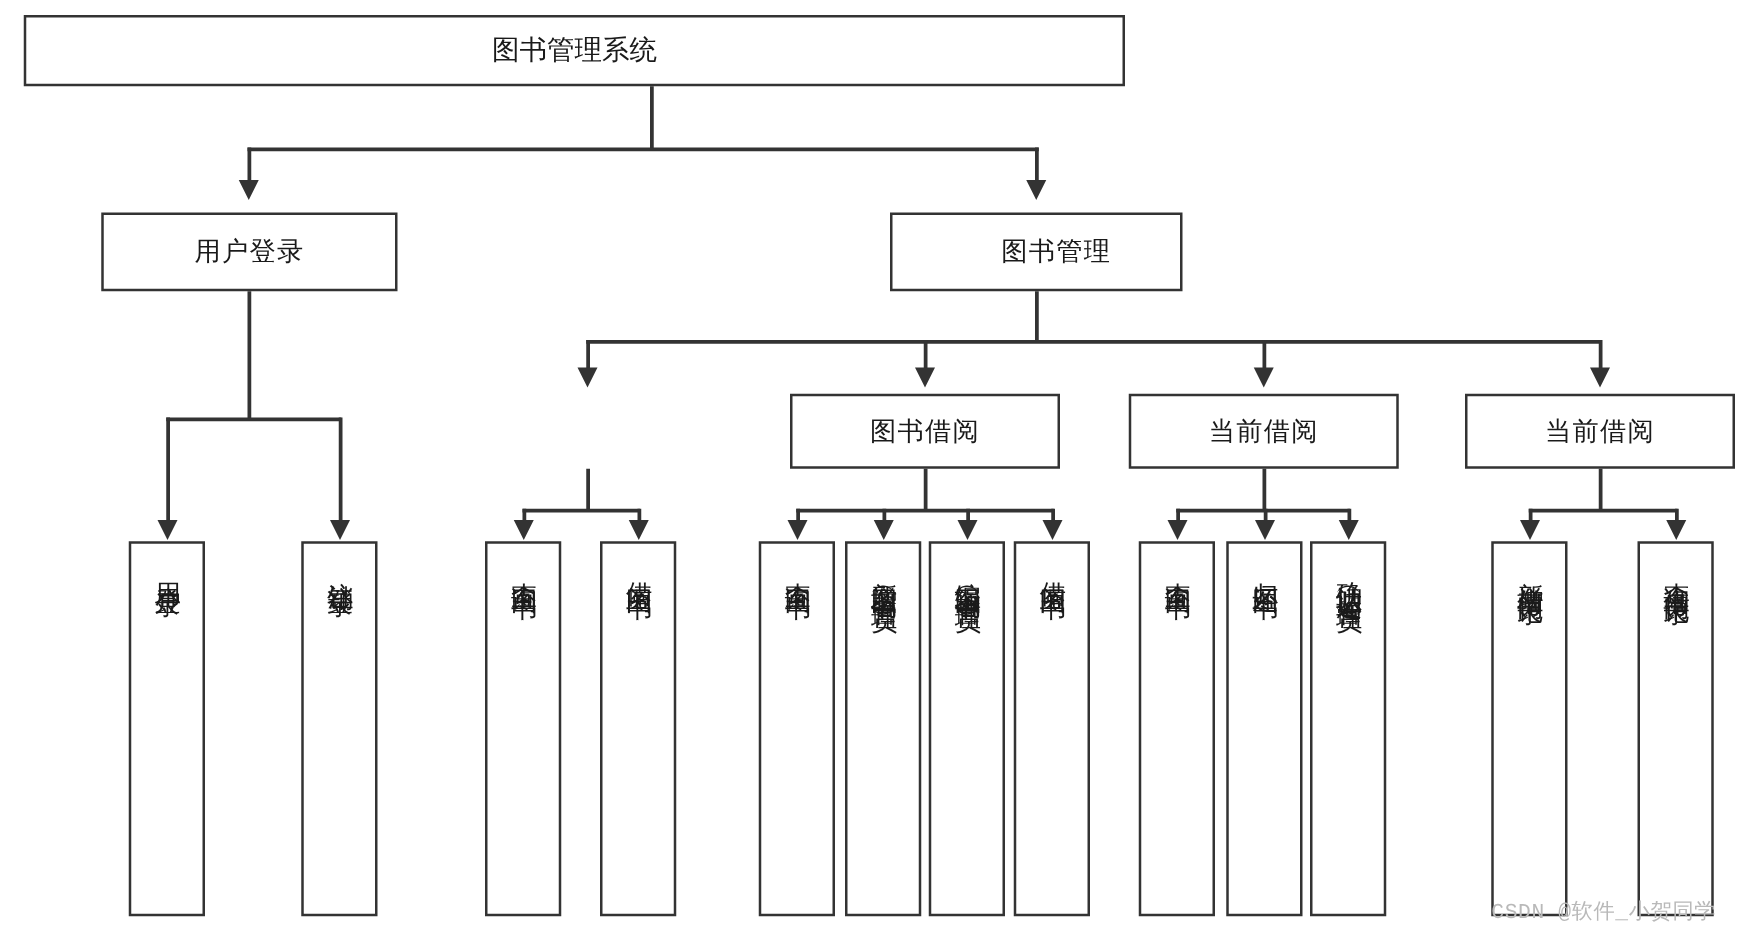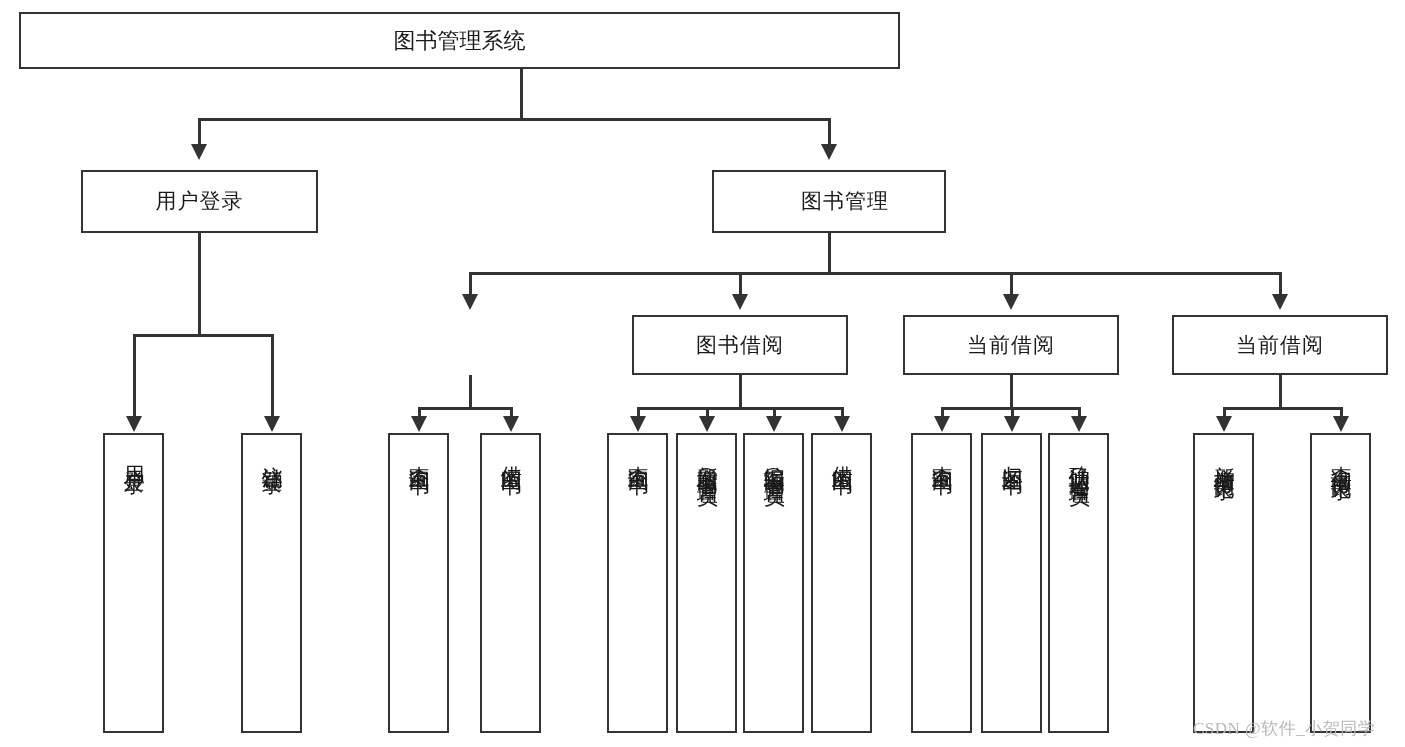--- a/index.html
+++ b/index.html
@@ -64,21 +64,21 @@
     border-right:8px solid transparent;
     border-top:16px solid #333333;
   }
   
   #watermark{
     position:absolute;
     font-size:17px;
     color:#b9b9b9;
     white-space:nowrap;
     letter-spacing:0.5px;
-    font-family:Liberation Serif, serif;
+    font-family:Liberation Mono, monospace;
   }
 </style>
 </head>
 <body>
 
 <div id="canvas">
 
   <div class="node root" style="left:19px;top:12px;width:881px;height:57px;">
     <span>图书管理系统</span>
   </div>

